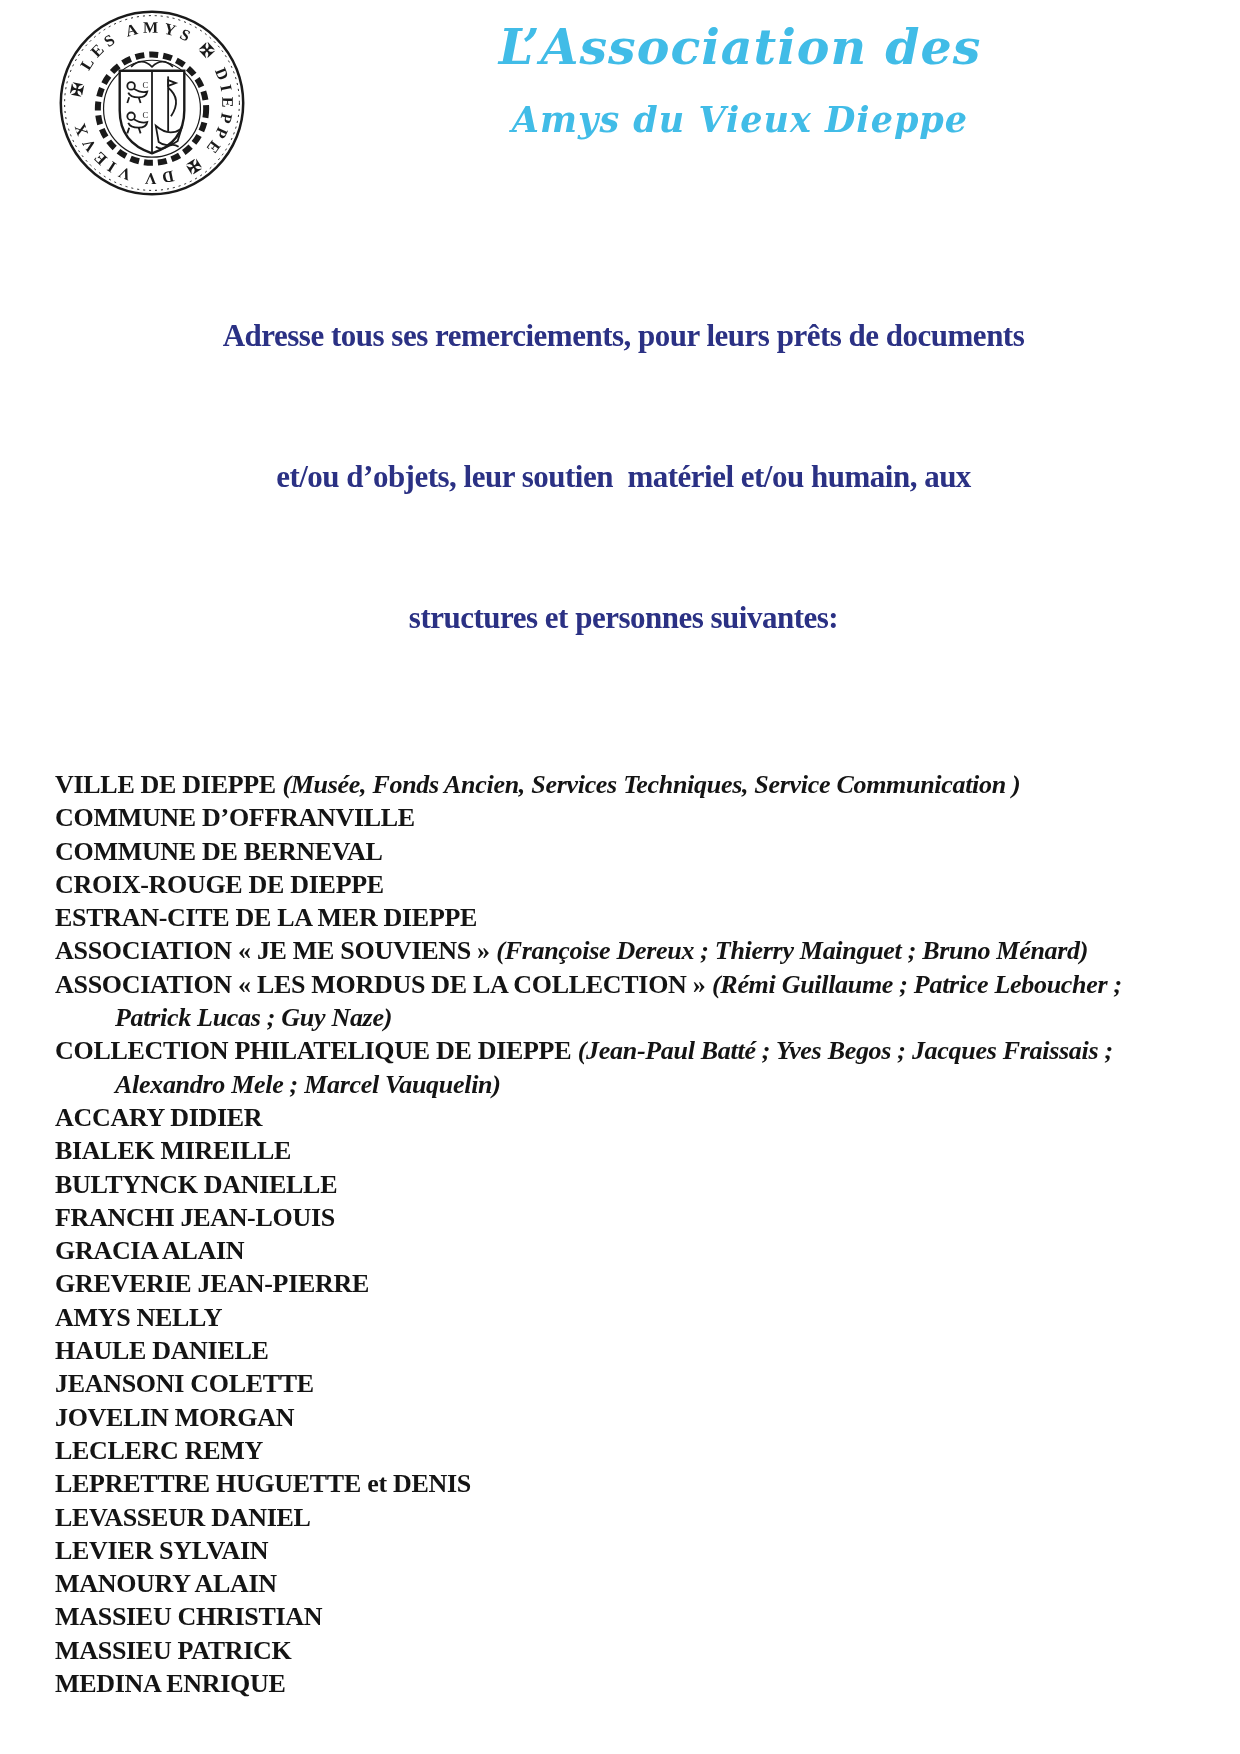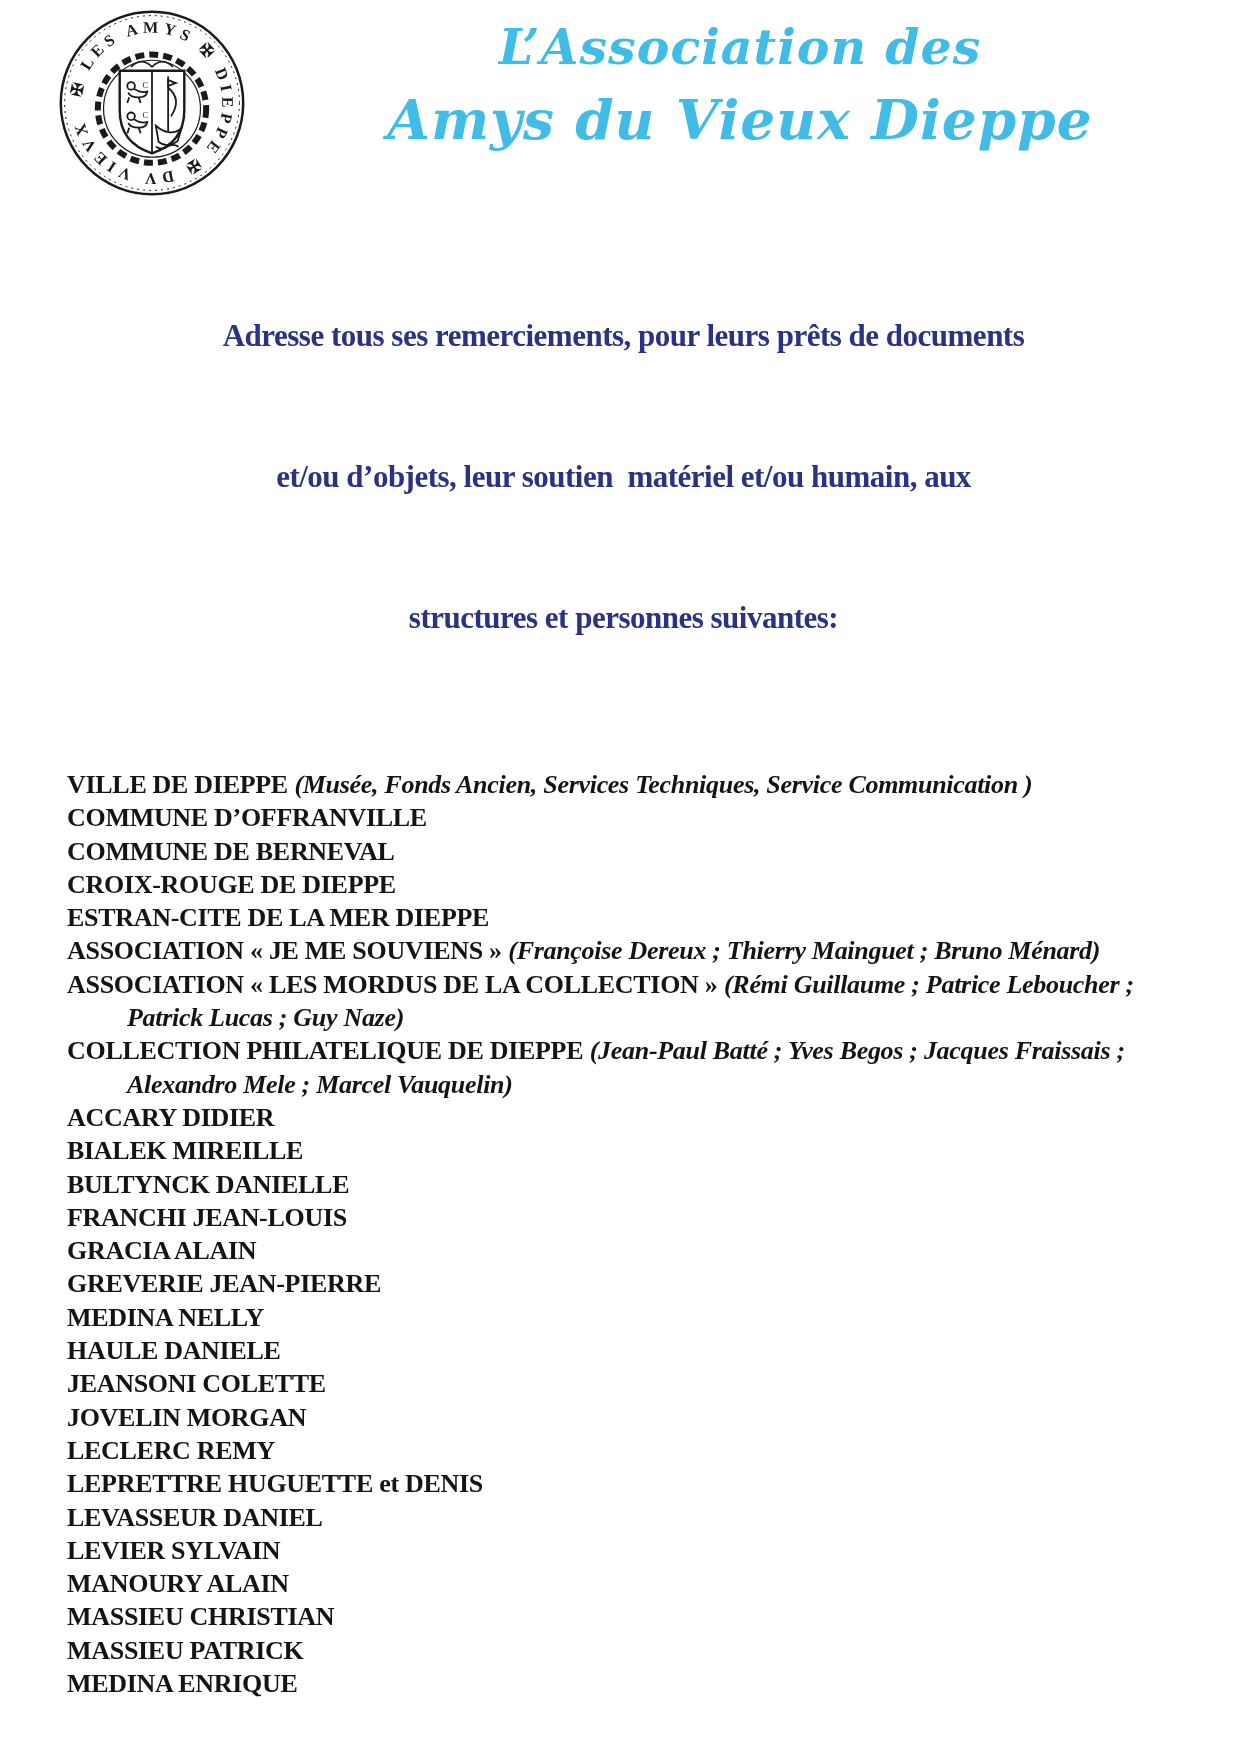--- a/index.html
+++ b/index.html
@@ -22,33 +22,33 @@
   .header{position:relative;height:212px;}
   .seal{position:absolute;left:2px;top:8px;width:190px;height:190px;}
   .seal *{vector-effect:non-scaling-stroke;}
   .title-block{
     position:absolute;left:300px;top:18px;width:770px;
     text-align:center;color:var(--title-blue);
     font-family:"DejaVu Serif", serif;
     font-style:italic;font-weight:bold;
   }
   .title-line1{font-size:49px;line-height:58px;letter-spacing:1px;}
-  .title-line2{font-size:55px;line-height:64px;margin-top:12px;letter-spacing:1px;}
+  .title-line2{font-size:35px;line-height:64px;margin-top:12px;letter-spacing:1px;}
 
   
   .heading{
     margin-top:6px;text-align:center;
     color:var(--heading-navy);
     font-weight:bold;font-size:31px;line-height:47px;
     letter-spacing:-0.5px;white-space:pre-wrap;
   }
 
   
   .ack-list{margin-top:33px;font-size:26px;line-height:33.3px;}
-  .ack-item{padding-left:60px;text-indent:-60px;white-space:pre-wrap;margin-left:12px;}
+  .ack-item{padding-left:60px;text-indent:-60px;white-space:pre-wrap;}
   .ack-name{font-weight:bold;letter-spacing:-0.3px;}
   .ack-detail{font-weight:bold;font-style:italic;letter-spacing:-0.3px;}
 </style>
 </head>
 <body>
 
 <div class="page">
 
   <div class="header">
 
@@ -114,21 +114,21 @@
       <div class="ack-item"><span class="ack-name">ESTRAN-CITE DE LA MER DIEPPE</span></div>
       <div class="ack-item"><span class="ack-name">ASSOCIATION « JE ME SOUVIENS »</span> <span class="ack-detail">(Françoise Dereux ; Thierry Mainguet ; Bruno Ménard)</span></div>
       <div class="ack-item"><span class="ack-name">ASSOCIATION « LES MORDUS DE LA COLLECTION »</span> <span class="ack-detail">(Rémi Guillaume ; Patrice Leboucher ; Patrick Lucas ; Guy Naze)</span></div>
       <div class="ack-item"><span class="ack-name">COLLECTION PHILATELIQUE DE DIEPPE</span> <span class="ack-detail">(Jean-Paul Batté ; Yves Begos ; Jacques Fraissais ; Alexandro Mele ; Marcel Vauquelin)</span></div>
       <div class="ack-item"><span class="ack-name">ACCARY DIDIER</span></div>
       <div class="ack-item"><span class="ack-name">BIALEK MIREILLE</span></div>
       <div class="ack-item"><span class="ack-name">BULTYNCK DANIELLE</span></div>
       <div class="ack-item"><span class="ack-name">FRANCHI JEAN-LOUIS</span></div>
       <div class="ack-item"><span class="ack-name">GRACIA ALAIN</span></div>
       <div class="ack-item"><span class="ack-name">GREVERIE JEAN-PIERRE</span></div>
-      <div class="ack-item"><span class="ack-name">MEDINA NELLY</span></div>
+      <div class="ack-item"><span class="ack-name">AMYS NELLY</span></div>
       <div class="ack-item"><span class="ack-name">HAULE DANIELE</span></div>
       <div class="ack-item"><span class="ack-name">JEANSONI COLETTE</span></div>
       <div class="ack-item"><span class="ack-name">JOVELIN MORGAN</span></div>
       <div class="ack-item"><span class="ack-name">LECLERC REMY</span></div>
       <div class="ack-item"><span class="ack-name">LEPRETTRE HUGUETTE et DENIS</span></div>
       <div class="ack-item"><span class="ack-name">LEVASSEUR DANIEL</span></div>
       <div class="ack-item"><span class="ack-name">LEVIER SYLVAIN</span></div>
       <div class="ack-item"><span class="ack-name">MANOURY ALAIN</span></div>
       <div class="ack-item"><span class="ack-name">MASSIEU CHRISTIAN</span></div>
       <div class="ack-item"><span class="ack-name">MASSIEU PATRICK</span></div>

